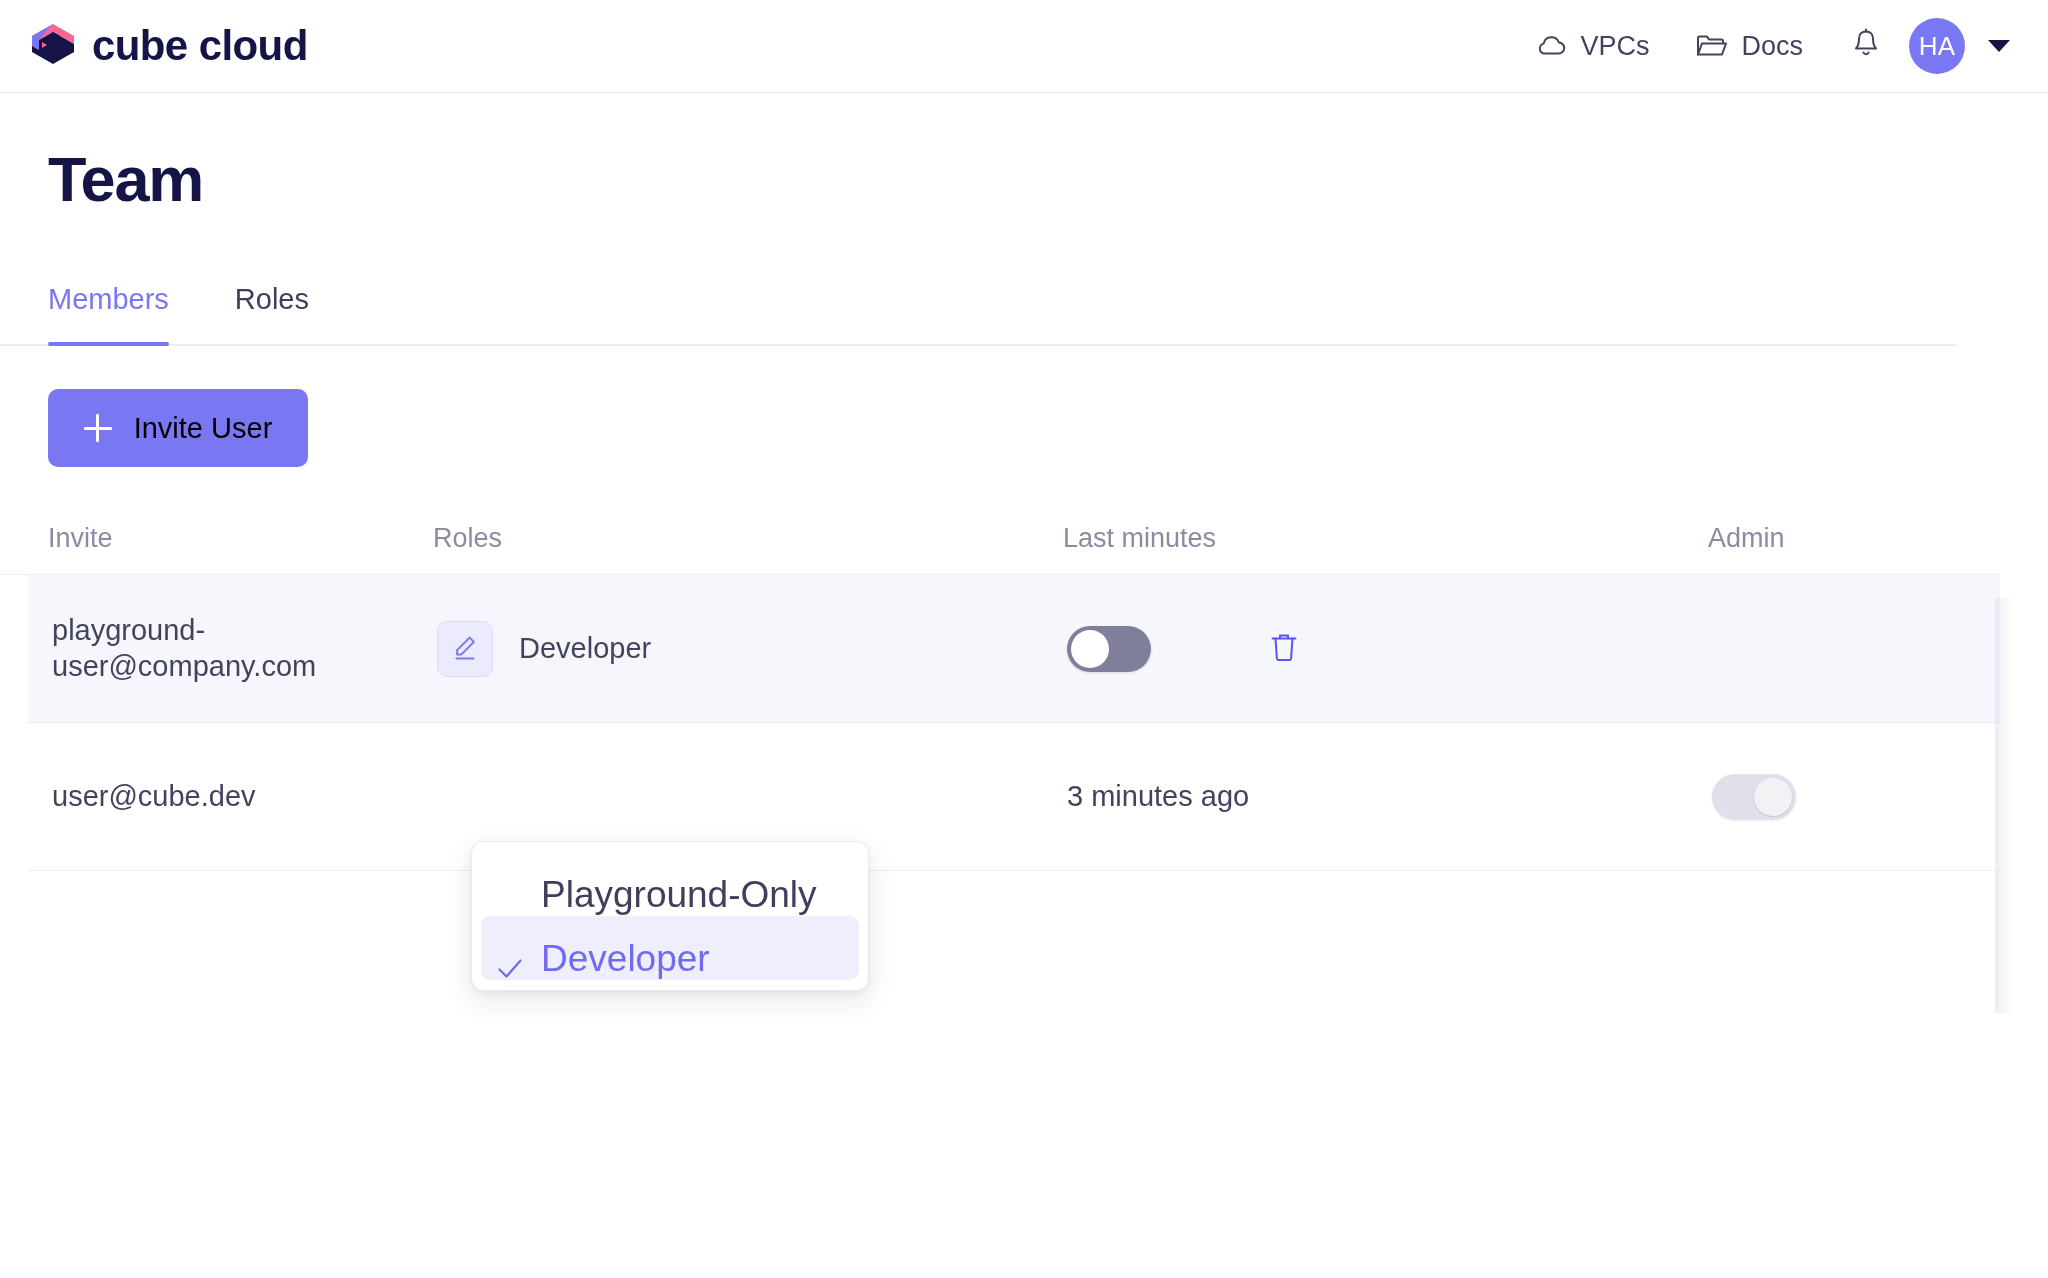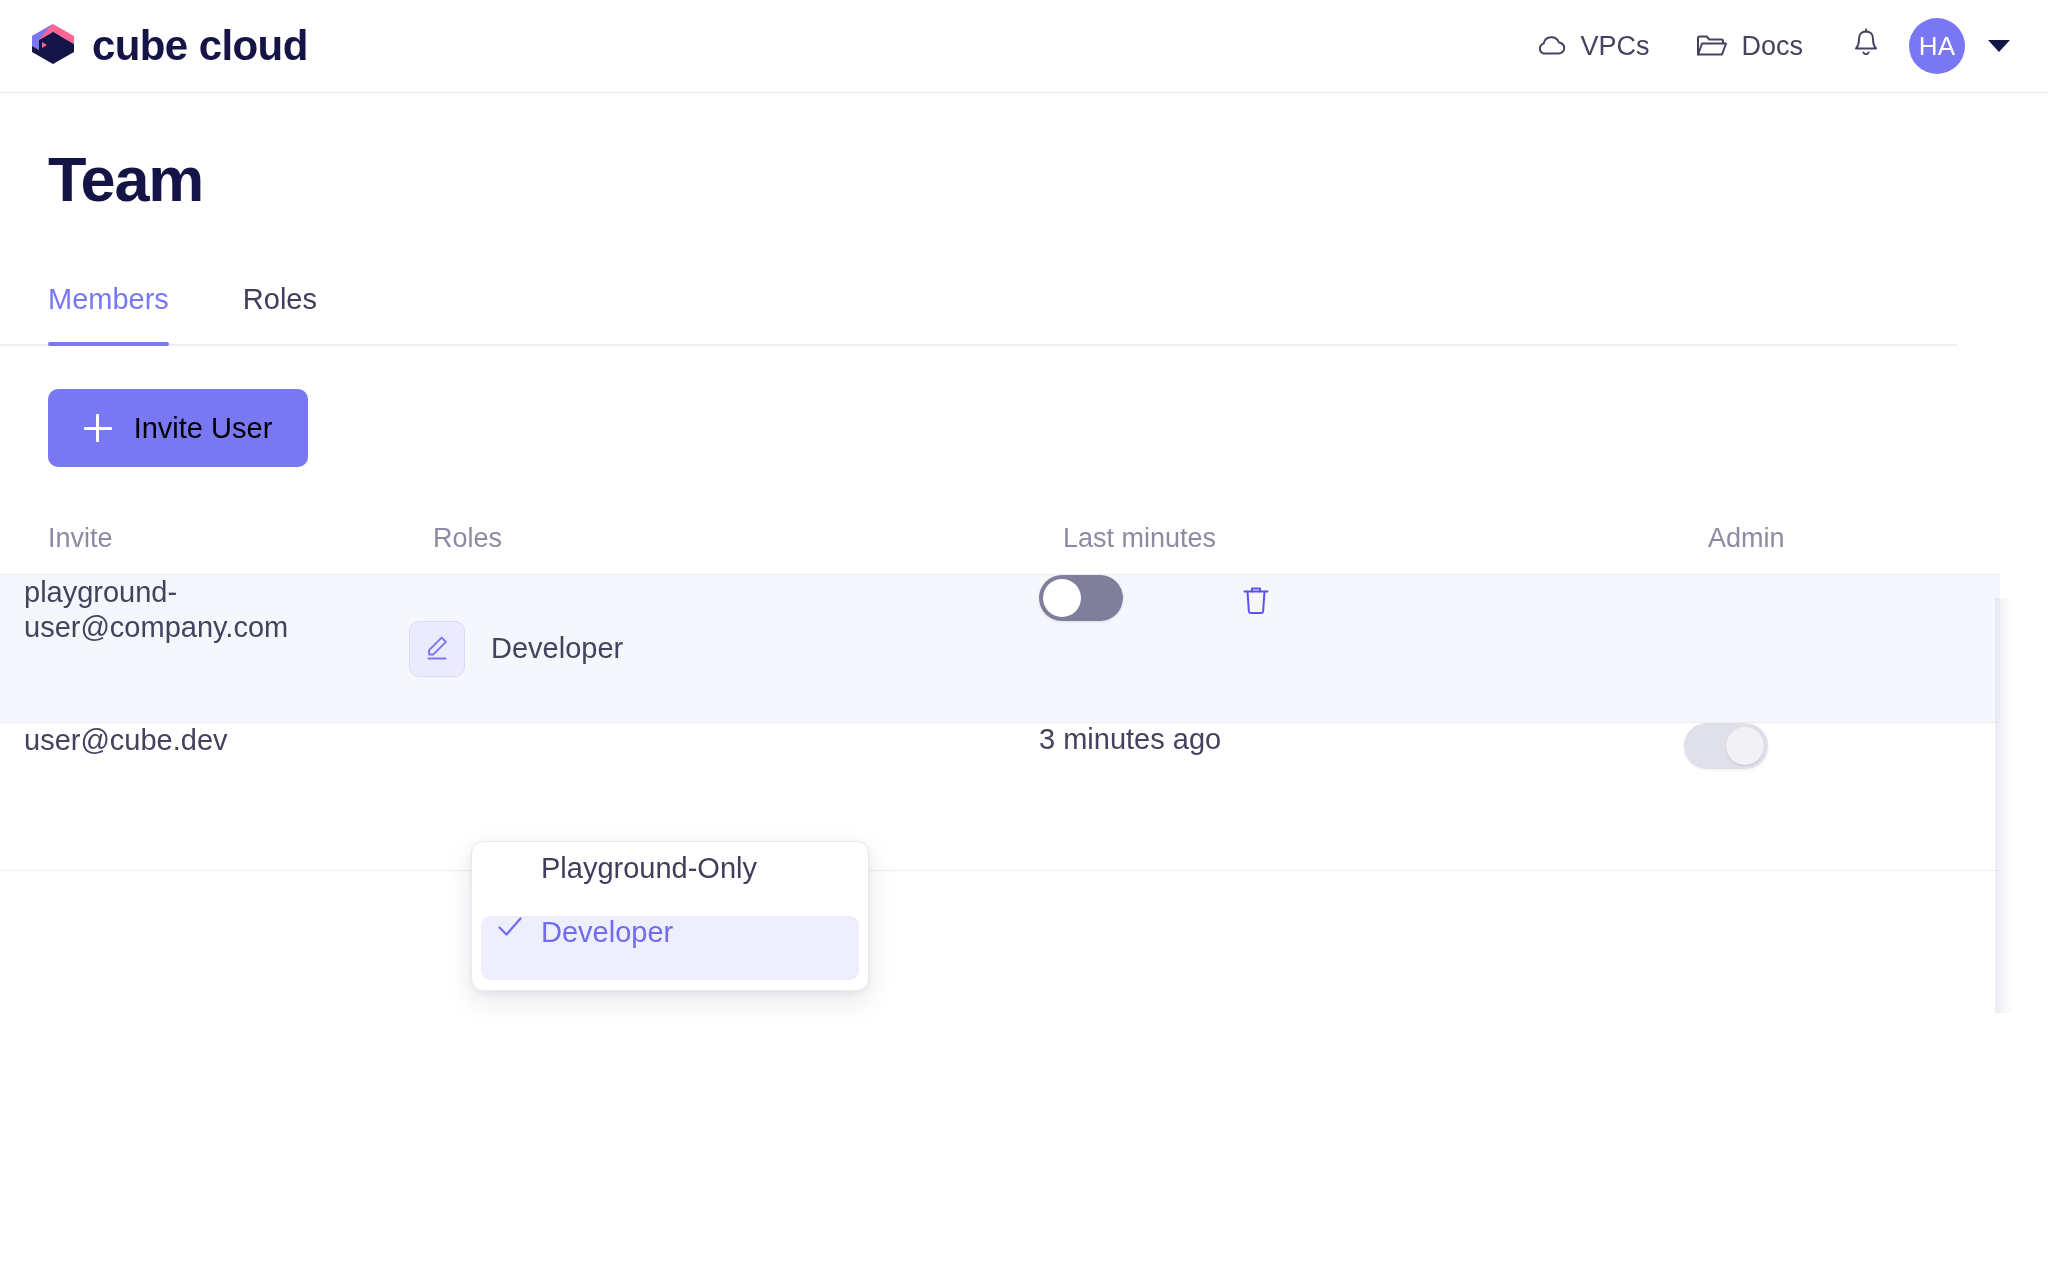--- a/index.html
+++ b/index.html
@@ -79,21 +79,21 @@
     letter-spacing: -1.2px;
     margin: 50px 0 0 48px;
   }
 
   
   .tabs {
     margin: 68px 0 0 0;
     padding-left: 48px;
     display: flex;
     align-items: flex-end;
-    gap: 8px;
+    gap: 0;
     border-bottom: 2px solid #eeeff4;
     position: relative;
     width: 1957px;
   }
   .tab {
     font-size: 29px;
     color: #3f3f5c;
     padding: 0 0 28px 0;
     margin-right: 66px;
     cursor: pointer;
@@ -153,24 +153,26 @@
     white-space: nowrap;
   }
   .col-member { width: 385px; flex: 0 0 385px; }
   .col-roles  { width: 630px; flex: 0 0 630px; }
   .col-active { width: 645px; flex: 0 0 645px; }
   .col-admin  { width: 190px; flex: 0 0 190px; }
   .col-action { width: 100px; flex: 0 0 100px; }
 
   .trow {
     display: flex;
+    align-items: center;
     min-height: 148px;
     padding-left: 24px;
     border-bottom: 1px solid #eceef4;
     background: #ffffff;
+    margin-left: 28px;
   }
   .trow.highlight { background: #f6f7fc; }
 
   .member-email {
     font-size: 29px;
     color: #43435e;
     line-height: 1.22;
     width: 300px;
     word-break: break-word;
   }
@@ -229,26 +231,26 @@
     width: 398px;
     background: #ffffff;
     border: 1px solid #e7e8f0;
     border-radius: 12px;
     box-shadow: 0 10px 28px rgba(25,25,70,.10), 0 2px 6px rgba(25,25,70,.06);
     padding: 10px 9px 10px 9px;
     z-index: 40;
   }
   .dd-item {
     display: flex;
-    align-items: flex-start;
+    align-items: flex-end;
     gap: 18px;
     height: 64px;
     padding: 0 16px;
     border-radius: 9px;
-    font-size: 29px;
+    font-size: 37px;
     color: #3f3f5c;
     cursor: pointer;
     white-space: nowrap;
   }
   .dd-item .tick { width: 26px; display: flex; justify-content: center; }
   .dd-item.selected { background: #efeefc; color: #6f6cf0; }
 
   
   .edge-fade {
     position: absolute;

